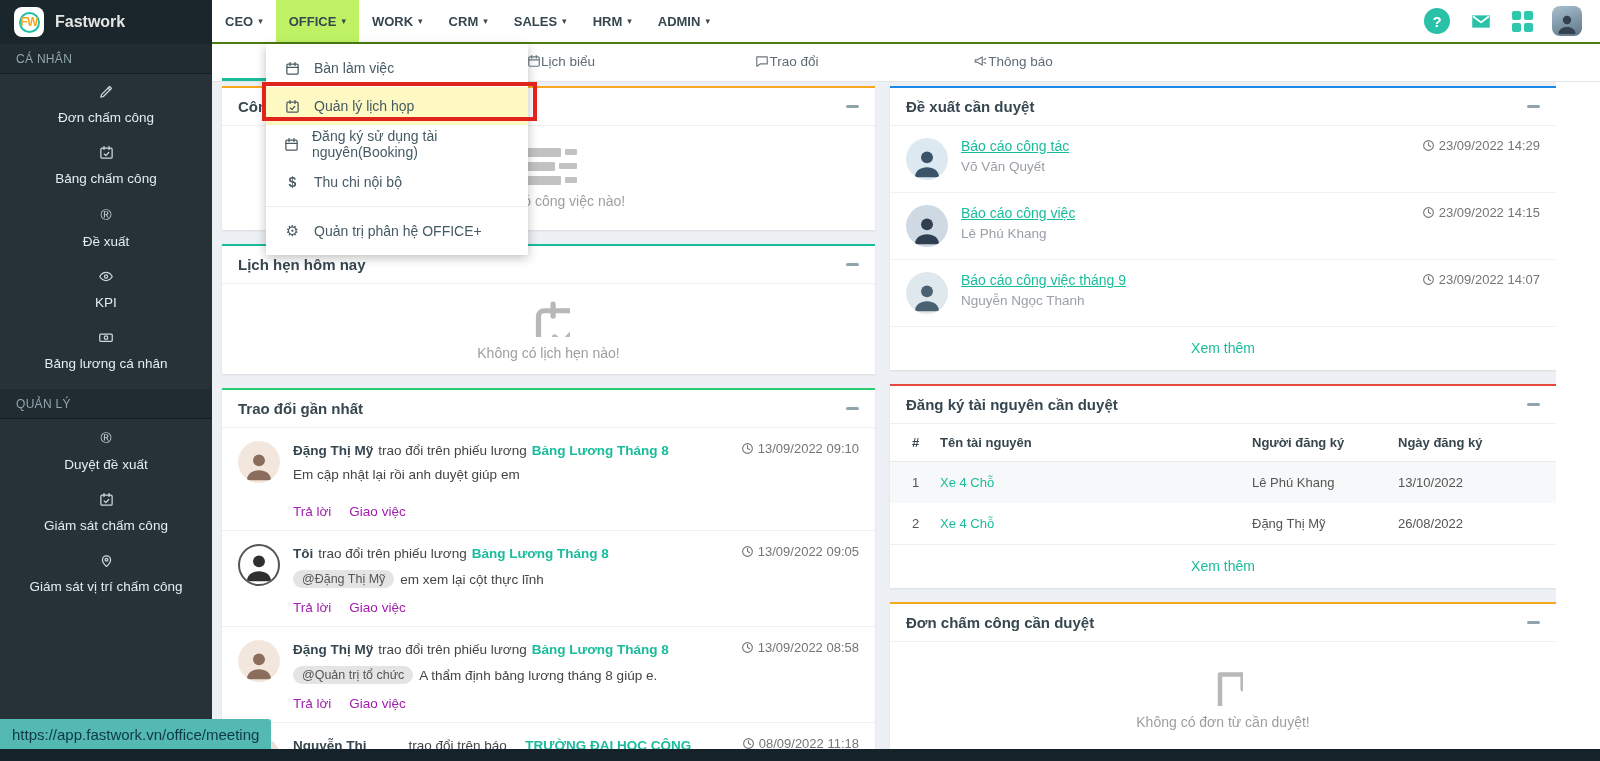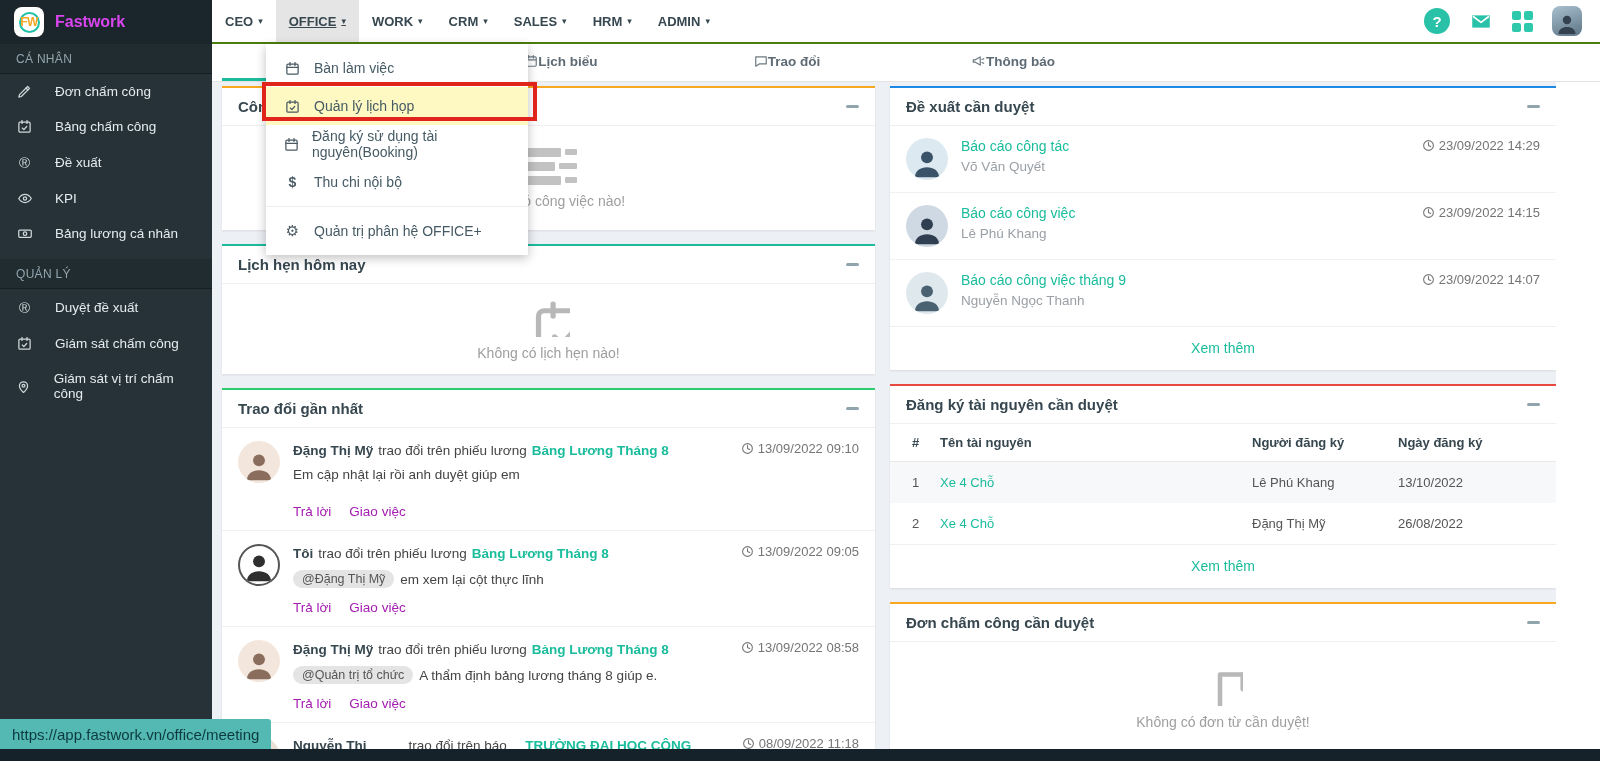--- a/index.html
+++ b/index.html
@@ -9,42 +9,42 @@
 
   
   svg.ic { stroke:currentColor; fill:none; stroke-width:2; stroke-linecap:round; stroke-linejoin:round; }
   svg.icf { fill:currentColor; stroke:none; }
 
   
   #sidebar { position:absolute; left:0; top:0; width:212px; height:761px; background:#263238; z-index:15; }
   #brand { height:44px; background:#1b262c; display:flex; align-items:center; padding-left:14px; cursor:pointer; }
   #brand .logo-box { width:30px; height:30px; background:#fff; border-radius:8px; display:flex; align-items:center; justify-content:center; }
   #brand .logo-ring { width:21px; height:21px; border:2.5px solid #1fc0a7; border-radius:50%; display:flex; align-items:center; justify-content:center; font-size:12px; font-weight:bold; color:#f5a623; letter-spacing:-0.5px; }
-  #brand .brand-name { color:#d946ef; font-weight:bold; font-size:16px; margin-left:11px; }
+  #brand .brand-name { color:#e5e5e5; font-weight:bold; font-size:16px; margin-left:11px; }
   .side-section-label { background:#212c31; color:#93a6ae; font-size:12px; padding:8px 16px 7px; border-bottom:1px solid rgba(0,0,0,.3); letter-spacing:.3px; }
-  .side-item { display:flex; align-items:center; gap:22px; padding:10px 16px; color:#e4ecef; font-size:13.5px; cursor:pointer; }
+  .side-item { display:flex; align-items:center; gap:11px; padding:10px 16px; color:#e4ecef; font-size:13.5px; cursor:pointer;flex-direction:column; }
   .side-item .si-ic { width:17px; display:flex; justify-content:center; color:#cfd8dc; font-size:14px; }
   .gap-top { margin-top:8px; }
 
   
   #topnav { position:absolute; left:212px; top:0; right:0; height:44px; background:#fff; border-bottom:2px solid #4d7c0f; display:flex; align-items:stretch; z-index:10; }
   .nav-item { display:flex; align-items:center; padding:0 13px; font-size:13px; font-weight:bold; color:#37474f; cursor:pointer; white-space:nowrap; }
-  .nav-item.active { background:#e5e5e5;text-decoration:underline; }
+  .nav-item.active { background:#bef264; }
   .nav-caret { font-size:9px; margin-left:5px; color:#37474f; }
   #nav-right { margin-left:auto; display:flex; align-items:center; gap:19px; padding-right:18px; }
   .help-circle { width:26px; height:26px; border-radius:50%; background:#29c1a8; color:#fff; font-weight:bold; font-size:15px; display:flex; align-items:center; justify-content:center; cursor:pointer; }
   .mail-ic { color:#29c1a8; cursor:pointer; display:flex; }
   .apps-grid { width:21px; height:21px; display:grid; grid-template-columns:9px 9px; grid-template-rows:9px 9px; gap:3px; cursor:pointer; }
   .apps-grid i { background:#2ec8ac; border-radius:2px; }
   .nav-avatar { width:30px; height:30px; border-radius:8px; background:linear-gradient(160deg,#a9c0cf 0%,#5d7486 100%); display:flex; align-items:flex-end; justify-content:center; overflow:hidden; cursor:pointer; color:#33424e; }
 
   
   #tabsbar { position:absolute; left:212px; top:44px; right:0; height:38px; background:#fff; border-bottom:1px solid #e4e4e4; z-index:6; }
   #tablist { display:flex; margin-left:10px; height:100%; }
-  .tab { width:226px; display:flex; align-items:center; justify-content:center; gap:0; font-size:13.5px; color:#5f6b74; cursor:pointer; border-bottom:3px solid transparent;font-weight:bold; }
+  .tab { width:226px; display:flex; align-items:center; justify-content:center; gap:0; font-size:13.5px; color:#5f6b74; cursor:pointer; border-bottom:3px solid transparent; }
   .tab.active { border-bottom-color:#1abc9c; }
   .tab .t-ic { display:flex; color:#6b7880; }
 
   
   #col-left  { position:absolute; left:222px; top:86px; width:653px; z-index:3; }
   #col-right { position:absolute; left:890px; top:86px; width:666px; z-index:3; }
   .panel { background:#fff; border-top:2px solid var(--accent,#ccc); box-shadow:0 1px 2px rgba(0,0,0,.09); margin-bottom:14px; }
   .phead { display:flex; align-items:center; padding:10px 16px; border-bottom:1px solid #efefef; }
   .phead h3 { font-size:15px; font-weight:bold; color:#37474f; }
   .collapse-btn { margin-left:auto; width:13px; height:3px; background:#90a4ae; border-radius:2px; cursor:pointer; }
@@ -75,21 +75,21 @@
   .mtime { margin-left:auto; color:#757575; font-size:13px; white-space:nowrap; display:flex; align-items:center; gap:4px; padding-left:10px; }
   .mtext { font-size:13.5px; color:#444; margin-top:9px; display:flex; align-items:center; gap:6px; flex-wrap:wrap; }
   .pill { background:#e4e4e4; border-radius:10px; padding:2px 9px; font-size:12.5px; color:#555; white-space:nowrap; }
   .mlinks { margin-top:12px; display:flex; gap:18px; }
   .mlinks a { color:#a21caf; font-size:13.5px; text-decoration:none; cursor:pointer; }
   .msg.tall .mlinks { margin-top:22px; }
 
   
   .prop { display:flex; align-items:flex-start; padding:12px 16px; border-bottom:1px solid #f2f2f2; }
   .prop .pinfo { margin-left:13px; }
-  .ptitle { color:#1abc9c; font-size:14px; cursor:pointer; }
+  .ptitle { color:#1abc9c; font-size:14px; cursor:pointer;text-decoration:underline; }
   .pname { color:#9aa0a6; font-size:13.5px; margin-top:5px; }
   .more-row { text-align:center; padding:12px 0 13px; border-top:1px solid #efefef; }
   .more-row a { color:#1abc9c; font-size:14px; text-decoration:none; cursor:pointer; }
 
   
   table.res { width:100%; border-collapse:collapse; font-size:13px; }
   table.res th { text-align:left; color:#37474f; font-weight:bold; padding:11px 8px; border-bottom:1px solid #e9e9e9; }
   table.res td { color:#555; padding:13px 8px; }
   table.res .c1 { width:42px; padding-left:22px; }
   table.res .c2 { width:312px; }

